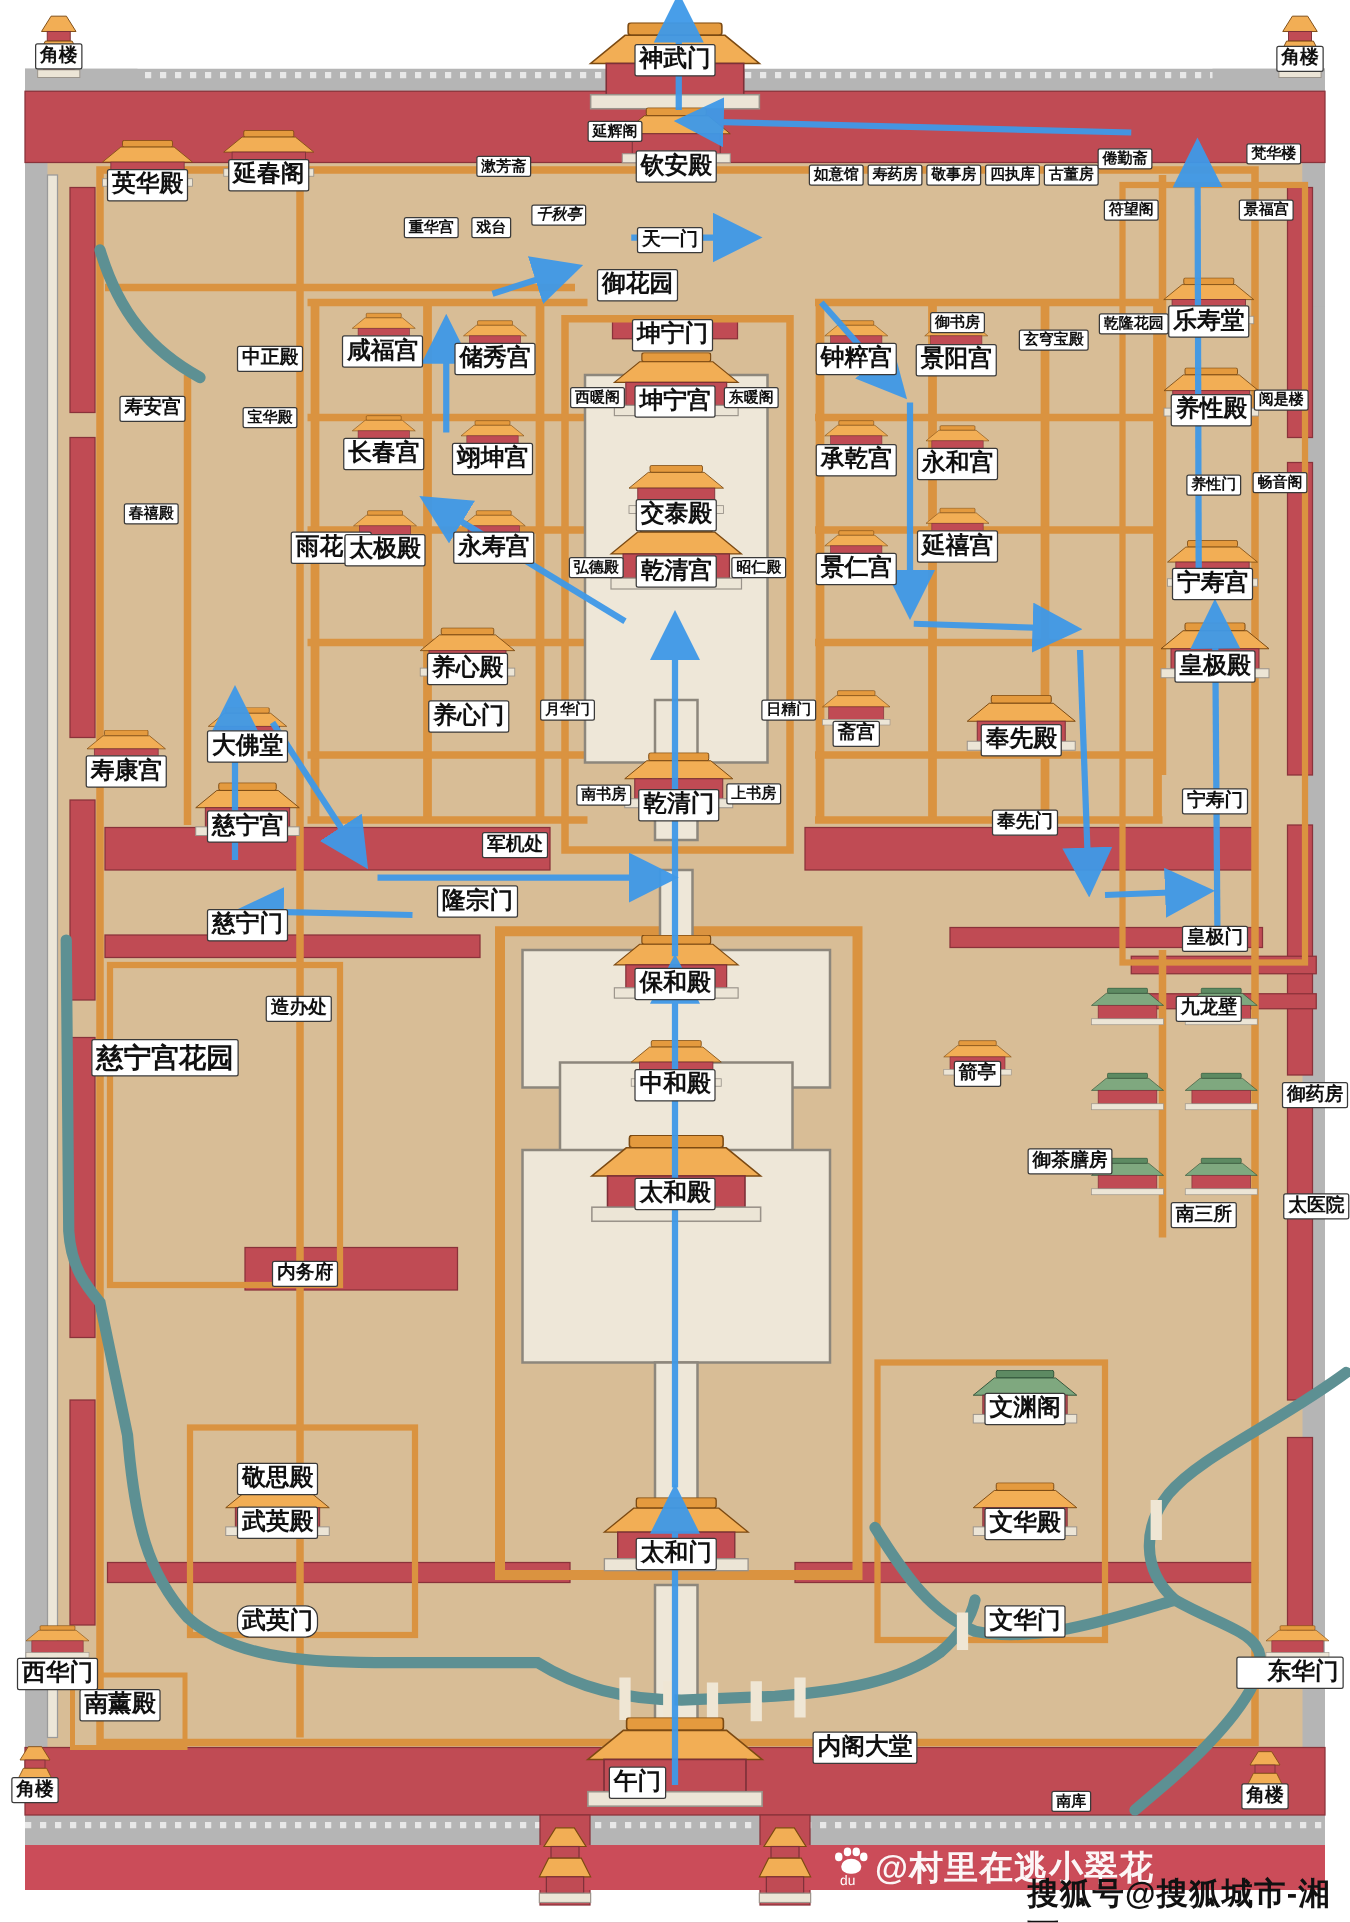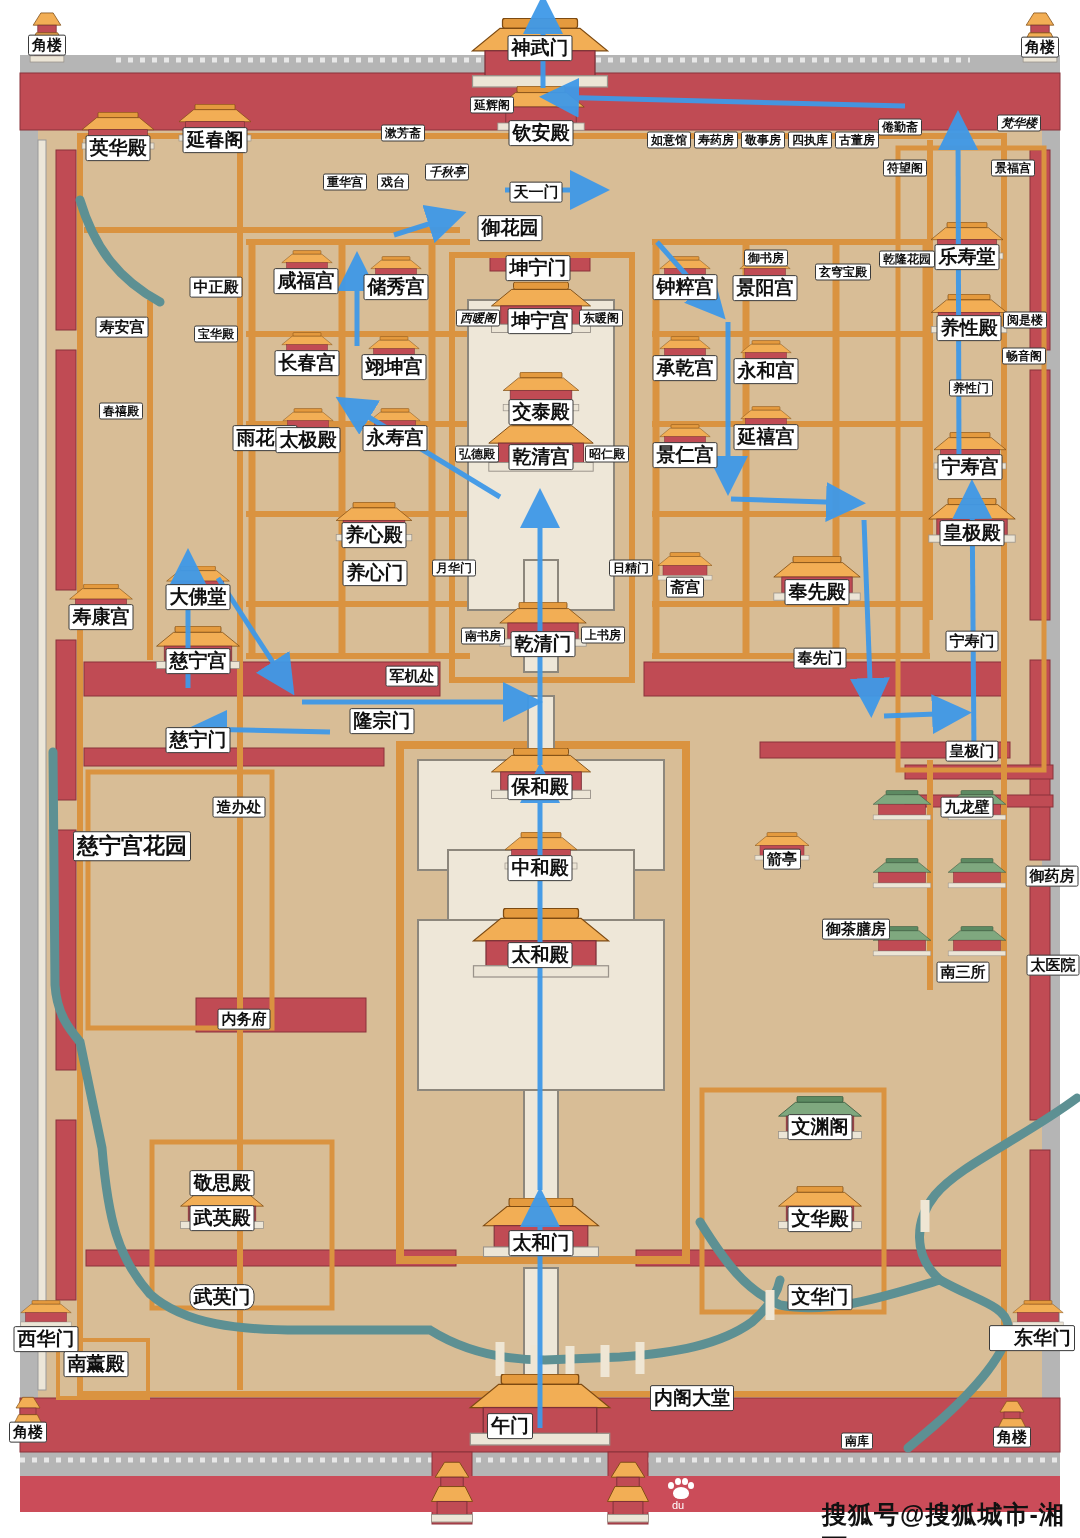--- a/index.html
+++ b/index.html
@@ -219,50 +219,50 @@
       <div class="lbl lg" style="left: 118px; top: 148px;">英华殿</div>
       <div class="lbl lg" style="left: 215px; top: 140px;">延春阁</div>
       <div class="lbl sm" style="left: 403px; top: 133px;">漱芳斋</div>
       <div class="lbl lg" style="left: 541px; top: 133px;">钦安殿</div>
       <div class="lbl sm" style="left: 669px; top: 140px;">如意馆</div>
       <div class="lbl sm" style="left: 716px; top: 140px;">寿药房</div>
       <div class="lbl sm" style="left: 763px; top: 140px;">敬事房</div>
       <div class="lbl sm" style="left: 810px; top: 140px;">四执库</div>
       <div class="lbl sm" style="left: 857px; top: 140px;">古董房</div>
       <div class="lbl sm" style="left: 900px; top: 127px;">倦勤斋</div>
-      <div class="lbl sm" style="left: 1019px; top: 123px; font-style: italic;">梵华楼</div>
+      <div class="lbl sm" style="left: 1019px; top: 123px;">梵华楼</div>
       <div class="lbl sm" style="left: 345px; top: 182px;">重华宫</div>
       <div class="lbl sm" style="left: 393px; top: 182px;">戏台</div>
       <div class="lbl sm" style="left: 447px; top: 172px; font-style: italic;">千秋亭</div>
       <div class="lbl sm" style="left: 905px; top: 168px;">符望阁</div>
       <div class="lbl sm" style="left: 1013px; top: 168px;">景福宫</div>
       <div class="lbl md" style="left: 536px; top: 192px;">天一门</div>
       <div class="lbl lg" style="left: 510px; top: 228px;">御花园</div>
       <div class="lbl sm" style="left: 907px; top: 259px;">乾隆花园</div>
       <div class="lbl lg" style="left: 967px; top: 257px;">乐寿堂</div>
       <div class="lbl md" style="left: 216px; top: 287px;">中正殿</div>
       <div class="lbl lg" style="left: 306px; top: 281px;">咸福宫</div>
       <div class="lbl lg" style="left: 396px; top: 287px;">储秀宫</div>
       <div class="lbl lg" style="left: 538px; top: 268px;">坤宁门</div>
       <div class="lbl lg" style="left: 685px; top: 287px;">钟粹宫</div>
       <div class="lbl sm" style="left: 766px; top: 258px;">御书房</div>
       <div class="lbl lg" style="left: 765px; top: 288px;">景阳宫</div>
       <div class="lbl sm" style="left: 843px; top: 272px;">玄穹宝殿</div>
       <div class="lbl md" style="left: 122px; top: 327px;">寿安宫</div>
       <div class="lbl sm" style="left: 216px; top: 334px;">宝华殿</div>
-      <div class="lbl sm" style="left: 478px; top: 318px; font-style: italic;">西暖阁</div>
+      <div class="lbl sm" style="left: 478px; top: 318px;">西暖阁</div>
       <div class="lbl lg" style="left: 540px; top: 321px;">坤宁宫</div>
       <div class="lbl sm" style="left: 601px; top: 318px;">东暖阁</div>
       <div class="lbl lg" style="left: 969px; top: 328px;">养性殿</div>
       <div class="lbl sm" style="left: 1025px; top: 320px;">阅是楼</div>
       <div class="lbl lg" style="left: 307px; top: 363px;">长春宫</div>
       <div class="lbl lg" style="left: 394px; top: 367px;">翊坤宫</div>
       <div class="lbl lg" style="left: 685px; top: 368px;">承乾宫</div>
       <div class="lbl lg" style="left: 766px; top: 371px;">永和宫</div>
-      <div class="lbl sm" style="left: 1024px; top: 356px;">畅音阁</div>
+      <div class="lbl sm" style="left: 1024px; top: 386px;">畅音阁</div>
       <div class="lbl sm" style="left: 971px; top: 388px;">养性门</div>
       <div class="lbl sm" style="left: 121px; top: 411px;">春禧殿</div>
       <div class="lbl lg" style="left: 541px; top: 412px;">交泰殿</div>
       <div class="lbl lg" style="left: 217px; top: 438px; margin-left: 48px;">雨花阁</div>
       <div class="lbl lg" style="left: 308px; top: 440px;">太极殿</div>
       <div class="lbl lg" style="left: 395px; top: 438px;">永寿宫</div>
       <div class="lbl lg" style="left: 766px; top: 437px;">延禧宫</div>
       <div class="lbl lg" style="left: 685px; top: 455px;">景仁宫</div>
       <div class="lbl sm" style="left: 477px; top: 454px;">弘德殿</div>
       <div class="lbl lg" style="left: 541px; top: 457px;">乾清宫</div>
@@ -317,15 +317,16 @@
     </div>
 
 <div class="paw">
   <span class="toe t1"></span>
       <span class="toe t2"></span>
       <span class="toe t3"></span>
       <span class="toe t4"></span>
   <span class="pad"></span>
   <span class="du">du</span>
 </div>
+<div class="wm-white">@村里在逃小翠花</div>
 <div class="wm-black">搜狐号@搜狐城市-湘西</div>
 
 </div>
 
 </body></html>

